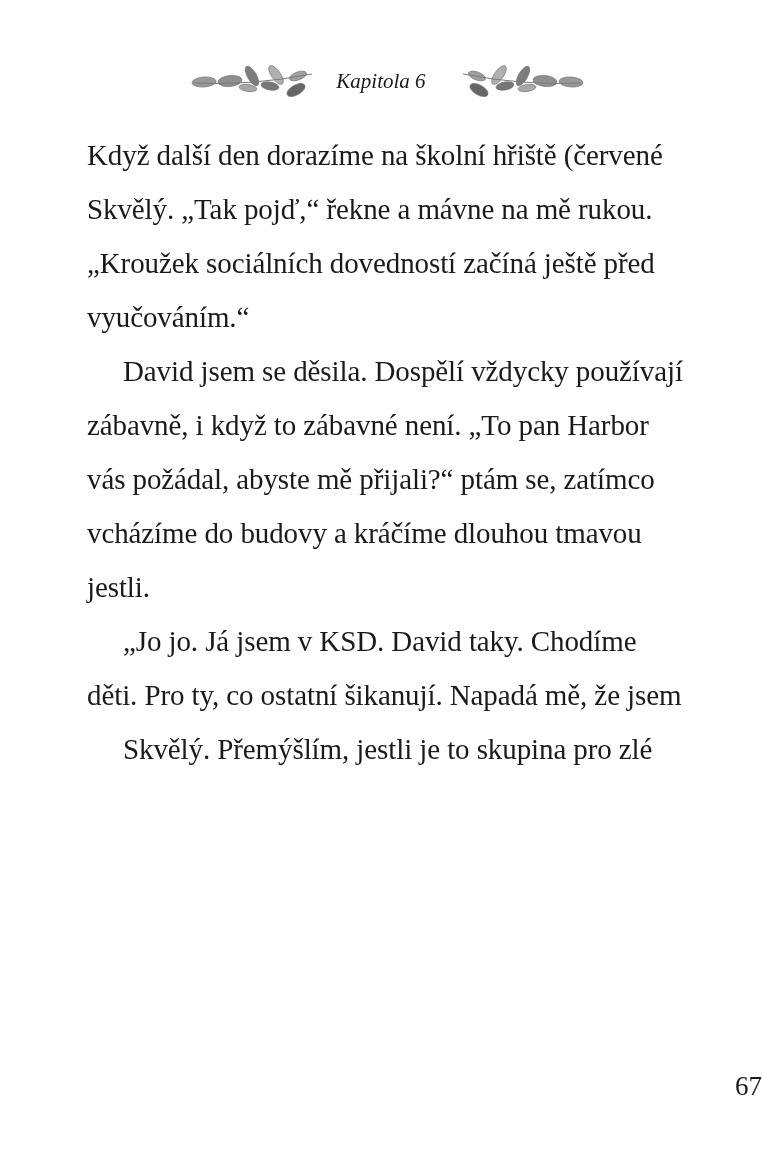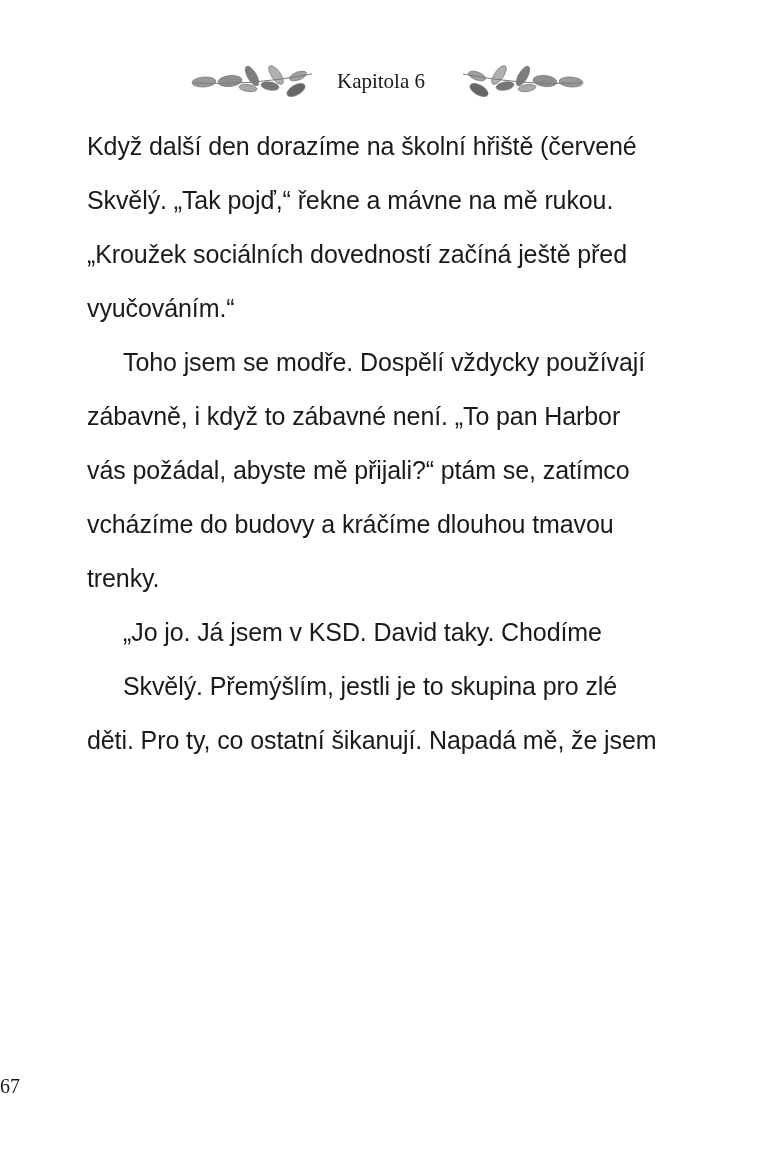--- a/index.html
+++ b/index.html
@@ -14,20 +14,21 @@
       overflow: hidden;
       font-family: "DejaVu Serif", "Liberation Serif", serif;
       color: #1a1a1a;
     }
     .header {
       position: absolute;
       top: 58px;
       left: 0;
       width: 618px;
       height: 46px;
+      font-style: italic;
     }
     .ornament {
       position: absolute;
       top: 6px;
       width: 130px;
       height: 34px;
     }
     .ornament.left { left: 190px; }
     .ornament.right { left: 455px; }
     .chapter-title {
@@ -36,44 +37,44 @@
       width: 762px;
       top: 10px;
       text-align: center;
       font-family: "Liberation Serif", serif;
       font-size: 21px;
       line-height: 26px;
       color: #1a1a1a;
     }
     .body-text {
       position: absolute;
-      top: 119px;
+      top: 128px;
       left: 87px;
       width: 600px;
-      font-family: Liberation Sans, sans-serif;
-      font-size: 25px;
+      font-family: Liberation Serif, serif;
+      font-size: 29px;
       line-height: 54px;
       letter-spacing: -0.1px;
     }
     .line {
       display: block;
       white-space: nowrap;
       height: 54px;
     }
     .line.indent {
       padding-left: 36px;
     }
     .page-number {
       position: absolute;
       top: 1071px;
       left: 0;
       width: 762px;
-      text-align: left;
+      text-align: right;
       font-family: "Liberation Serif", serif;
-      font-size: 20px;
+      font-size: 27px;
       line-height: 30px;
     }
   </style>
 </head>
 <body>
 
 <div class="header">
   <svg class="ornament left" viewBox="0 0 130 34">
     <g fill="#8a8a8a" stroke="#6a6a6a" stroke-width="0.6">
       <ellipse cx="14" cy="18" rx="12" ry="5" transform="rotate(-4 14 18)" fill="#9a9a9a"></ellipse>
@@ -101,23 +102,23 @@
       <path d="M4 19 Q60 22 122 10" fill="none" stroke="#7a7a7a" stroke-width="1"></path>
     </g>
   </svg>
 </div>
 
 <div class="body-text">
   <span class="line">Když další den dorazíme na školní hřiště (červené</span>
   <span class="line">Skvělý. „Tak pojď,“ řekne a mávne na mě rukou.</span>
   <span class="line">„Kroužek sociálních dovedností začíná ještě před</span>
   <span class="line">vyučováním.“</span>
-  <span class="line indent">Toho jsem se modře. Dospělí vždycky používají</span>
+  <span class="line indent">David jsem se děsila. Dospělí vždycky používají</span>
   <span class="line">zábavně, i když to zábavné není. „To pan Harbor</span>
   <span class="line">vás požádal, abyste mě přijali?“ ptám se, zatímco</span>
   <span class="line">vcházíme do budovy a kráčíme dlouhou tmavou</span>
-  <span class="line">trenky.</span>
+  <span class="line">jestli.</span>
   <span class="line indent">„Jo jo. Já jsem v KSD. David taky. Chodíme</span>
+  <span class="line">děti. Pro ty, co ostatní šikanují. Napadá mě, že jsem</span>
   <span class="line indent">Skvělý. Přemýšlím, jestli je to skupina pro zlé</span>
-  <span class="line">děti. Pro ty, co ostatní šikanují. Napadá mě, že jsem</span>
 </div>
 
 <div class="page-number">67</div>
 
 </body></html>

